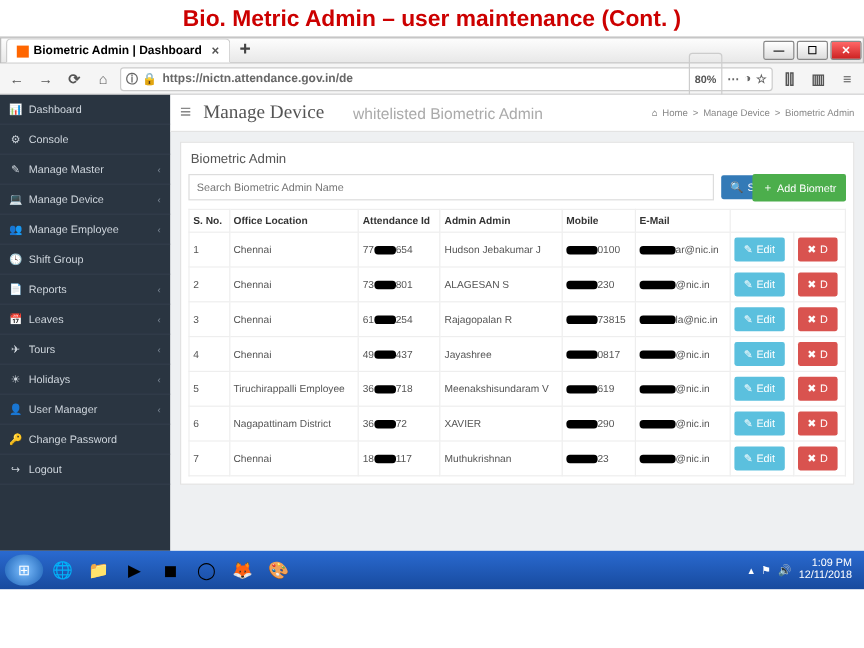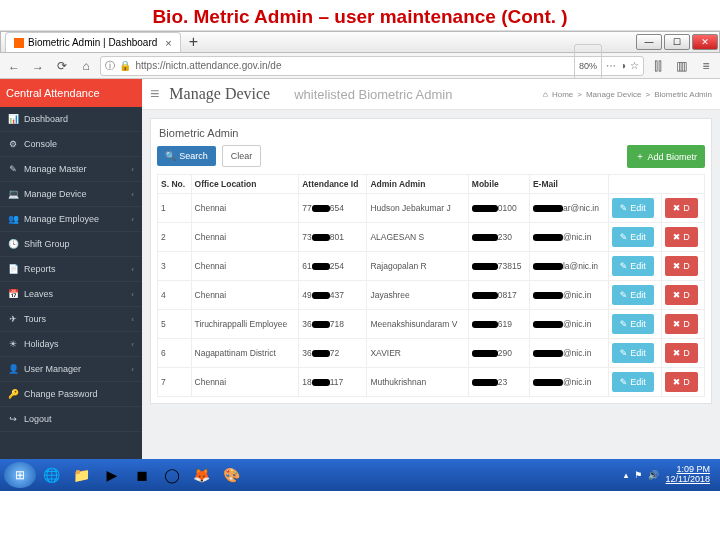--- a/index.html
+++ b/index.html
@@ -1,20 +1,20 @@
 <!DOCTYPE html>
 <html><head>
 <meta charset="utf-8">
 <style>
   * { box-sizing: border-box; margin: 0; padding: 0; font-family: Arial, sans-serif; }
   body { width: 720px; height: 540px; overflow: hidden; background: #fff; font-size: 10px; }
 
   .slide-title { color: #c00; font-weight: bold; font-size: 19px; text-align: center; padding: 6px 0 2px; border-bottom: 1px solid #ddd; }
 
-  .browser-chrome { background: #f0f0f0; }
+  .browser-chrome { background: #f0f0f0; font-weight: bold; }
   .titlebar { display: flex; align-items: center; height: 22px; background: linear-gradient(#fdfdfd,#e8e8e8); border: 1px solid #bbb; }
   .tab { display: flex; align-items: center; background: #fff; height: 20px; padding: 0 8px; border-radius: 4px 4px 0 0; border: 1px solid #ccc; border-bottom: none; margin-left: 4px; font-size: 10px; gap: 4px; }
   .tab .favicon { width: 10px; height: 10px; background: #f60; }
   .tab .close { font-size: 11px; color: #555; margin-left: 4px; cursor: pointer; }
   .newtab { padding: 0 8px; font-size: 16px; color: #444; cursor: pointer; }
   .winbtns { margin-left: auto; display: flex; }
   .winbtn { width: 26px; height: 16px; border: 1px solid #888; margin: 0 1px; display: flex; align-items: center; justify-content: center; font-size: 9px; border-radius: 2px; background: linear-gradient(#fff,#ddd); }
   .winbtn.close { background: linear-gradient(#f66,#c22); color: #fff; }
 
   .addrbar { display: flex; align-items: center; height: 26px; background: #f5f5f5; border-bottom: 1px solid #ccc; padding: 0 4px; gap: 4px; }
@@ -53,21 +53,21 @@
 
   table { width: 100%; border-collapse: collapse; font-size: 8.5px; }
   th, td { border: 1px solid #eee; padding: 4px 3px; text-align: left; vertical-align: middle; color: #555; }
   th { font-weight: bold; color: #333; }
   .redact { display:inline-block; height: 7px; background: #000; border-radius: 3px; vertical-align: middle; }
 
   .taskbar { position: relative; height: 32px; background: linear-gradient(#2a6ad0,#174a9e); display: flex; align-items: center; padding: 0 4px; gap: 2px; }
   .start { width: 32px; height: 26px; background: radial-gradient(circle,#7ec0ff,#1a5fb4); border-radius: 50%; display: flex; align-items: center; justify-content: center; color: #fff; font-size: 12px; }
   .tb-icon { width: 28px; height: 26px; display: flex; align-items: center; justify-content: center; font-size: 14px; cursor: pointer; }
   .tray { margin-left: auto; color: #fff; font-size: 9px; text-align: right; padding-right: 6px; display: flex; align-items: center; gap: 6px; }
-  .tray .clock { line-height: 1.1; text-decoration: underline; }
+  .tray .clock { line-height: 1.1; }
 </style>
 </head>
 <body>
 
 <div class="slide-title">Bio. Metric Admin – user maintenance (Cont. )</div>
 
 <div class="browser-chrome">
   <div class="titlebar">
     <div class="tab">
       <span class="favicon"></span>
@@ -96,21 +96,20 @@
       <span>☆</span>
     </div>
     <div class="navbtn">⫿⫿</div>
     <div class="navbtn">▥</div>
     <div class="navbtn">≡</div>
   </div>
 </div>
 
 <div class="app">
   <div class="sidebar">
-    <div class="brand">Central Attendance</div>
     <div id="menu">
         <div class="menu-item">
           <span class="mi-icon">📊</span>
           <span>Dashboard</span>
         </div>
         <div class="menu-item">
           <span class="mi-icon">⚙</span>
           <span>Console</span>
         </div>
         <div class="menu-item">
@@ -178,20 +177,21 @@
         <span>Home</span> &gt;
         <span>Manage Device</span> &gt;
         <span>Biometric Admin</span>
       </div>
     </div>
 
     <div class="panel">
       <div class="panel-title">Biometric Admin</div>
 
       <div class="searchrow">
+        <input type="text" placeholder="Search Biometric Admin Name" style="">
         <span class="btn btn-primary">
           <span>🔍</span>
           <span>Search</span>
         </span>
         <span class="btn btn-default">Clear</span>
       </div>
 
       <div class="addrow">
         <span class="btn btn-success">
           <span>＋</span>

